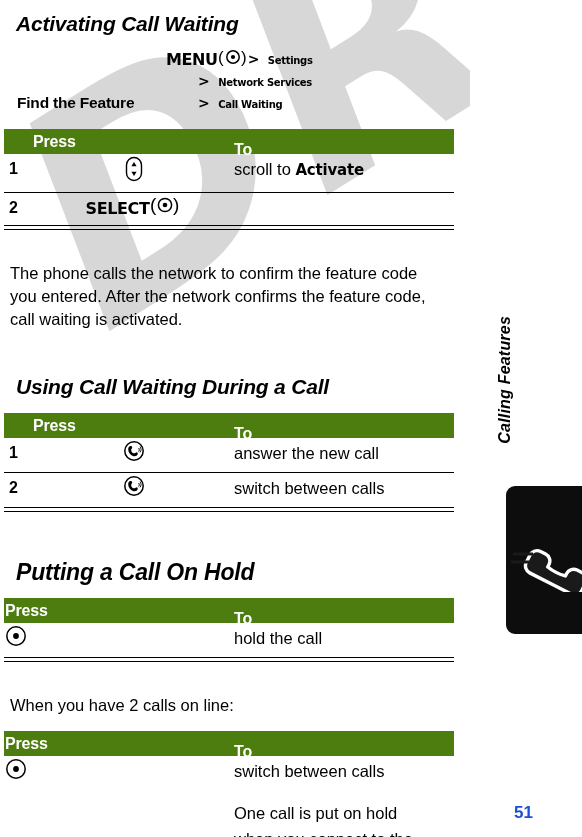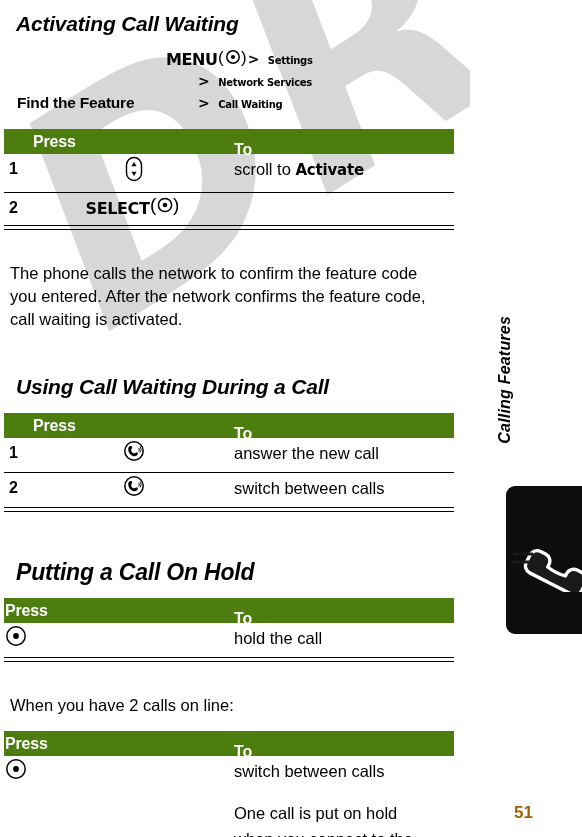--- a/index.html
+++ b/index.html
@@ -197,21 +197,21 @@
     position: absolute;
     left: 5px;
     top: 44px;
   }
   #pagenum {
     position: absolute;
     left: 514px;
     top: 803px;
     font-weight: bold;
     font-size: 17px;
-    color: #a16207;
+    color: #1d4ed8;
     z-index: 4;
     text-align: center;
   }
 </style>
 </head>
 <body>
 
 <div id="watermark">
   <div class="wm-text">DRAFT</div>
 </div>

